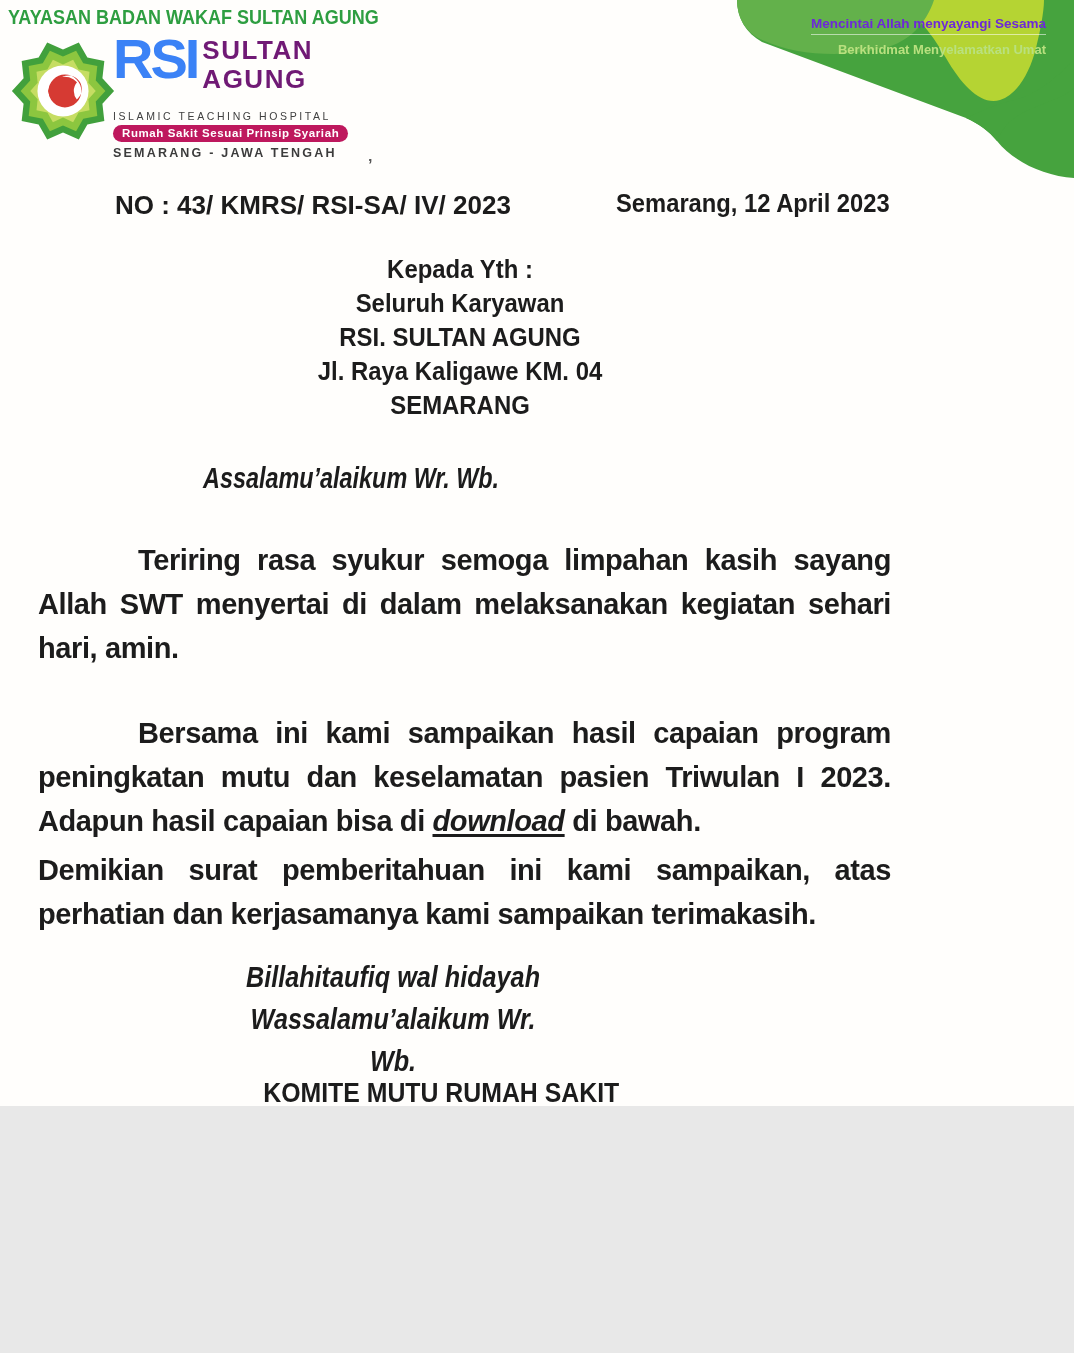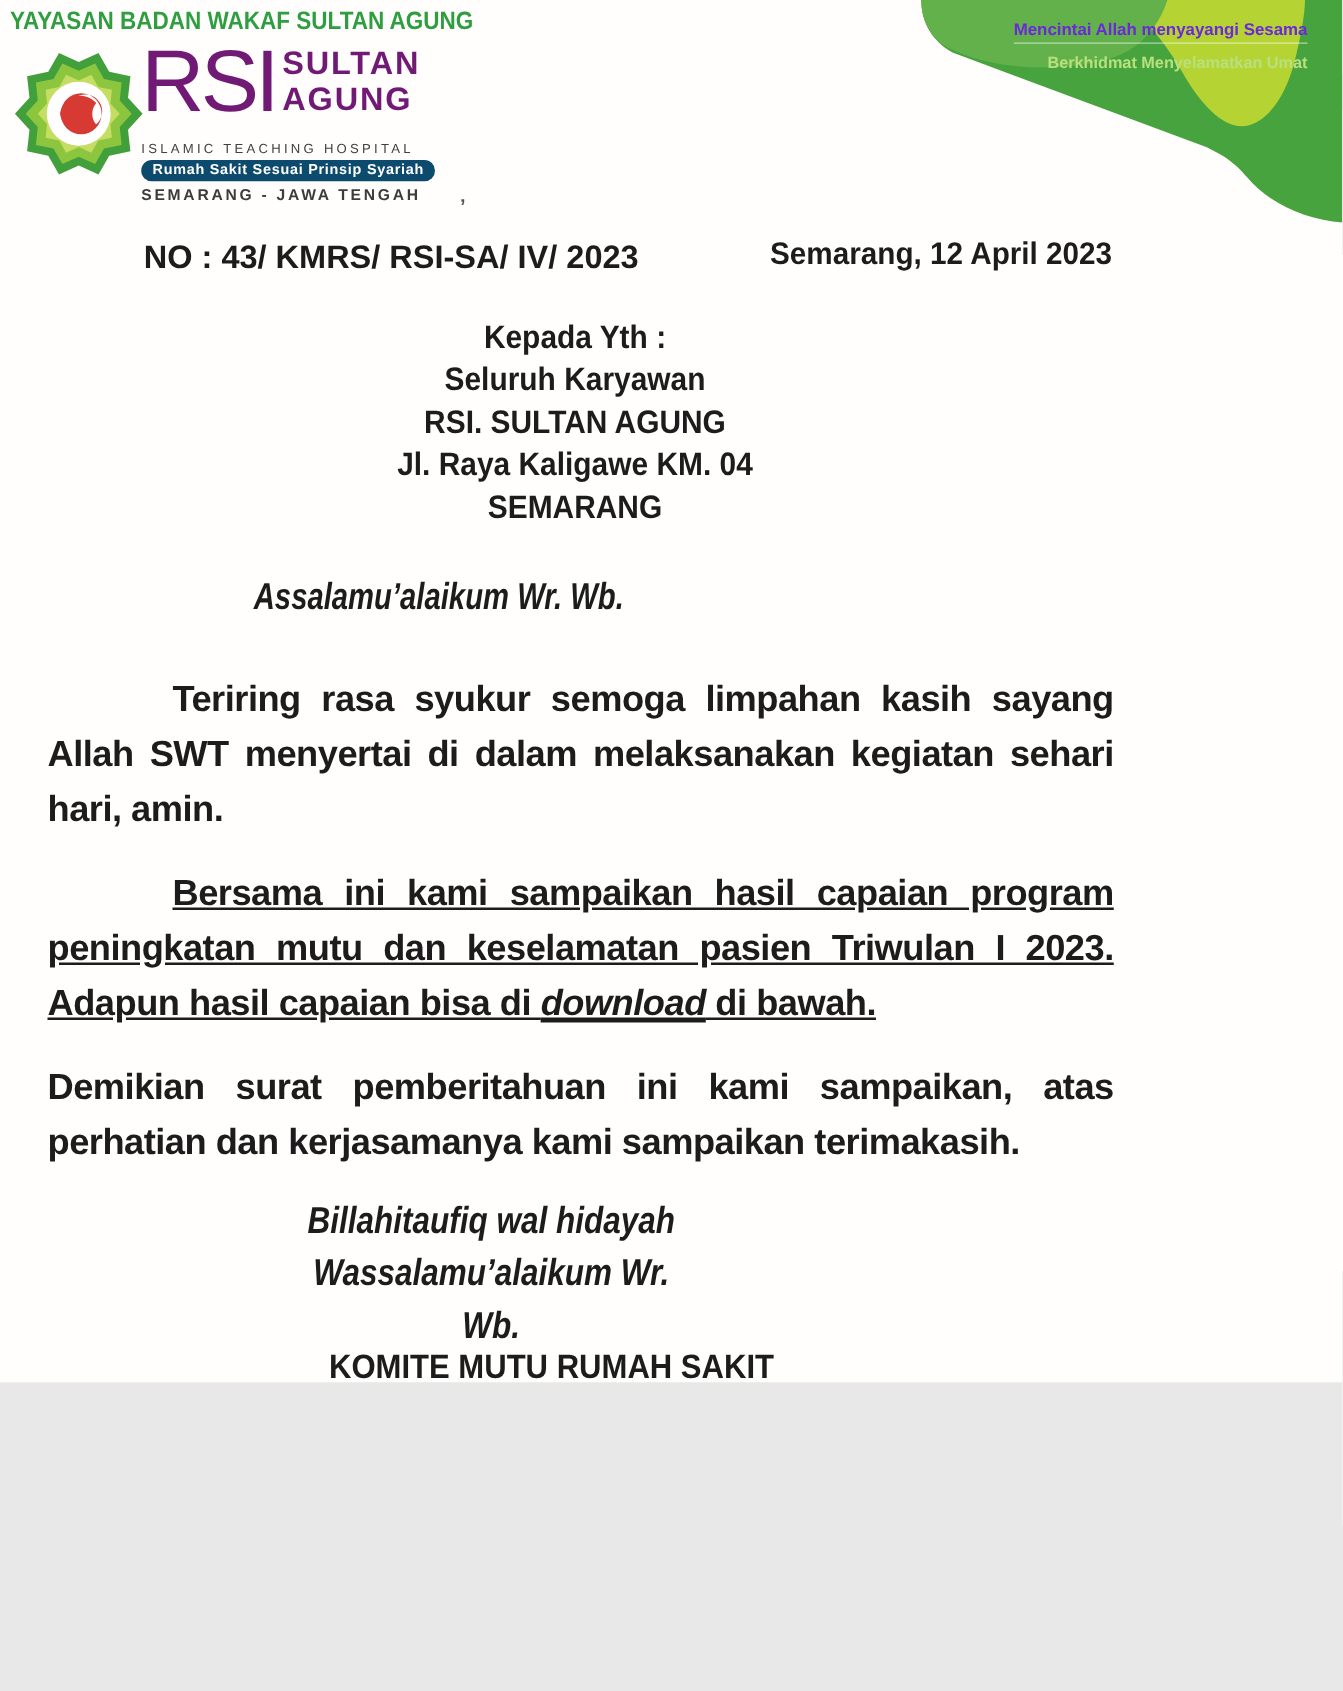--- a/index.html
+++ b/index.html
@@ -9,26 +9,26 @@
     overflow:hidden;margin:0 auto;
   }
   
   .foundation{
     position:absolute;left:8px;top:6px;font-size:20px;font-weight:800;
     color:#2e9e41;transform:scaleX(0.9);transform-origin:left top;white-space:nowrap;
   }
   .rosette{position:absolute;left:10px;top:36px;}
   .brand-block{position:absolute;left:113px;top:33px;width:230px;}
   .brand-top{display:flex;align-items:flex-start;}
-  .rsi{font-size:70px;font-weight:400;color:#701a75;letter-spacing:-3px;line-height:0.92;}
+  .rsi{font-size:56px;font-weight:700;color:#3b82f6;letter-spacing:-3px;line-height:0.92;}
   .brand-right{display:flex;flex-direction:column;margin-left:5px;margin-top:3px;}
   .brand-right span{font-size:26px;font-weight:600;color:#701a75;letter-spacing:1.5px;line-height:29px;}
   .subtitle{font-size:10.5px;font-weight:400;color:#404040;letter-spacing:2.6px;margin-top:16px;white-space:nowrap;}
   .pill{
-    display:inline-block;background:#0c4a6e;color:#fff;font-size:11.5px;font-weight:700;
+    display:inline-block;background:#be185d;color:#fff;font-size:11.5px;font-weight:700;
     letter-spacing:0.6px;padding:2px 9px 3px;border-radius:9px;margin-top:3px;white-space:nowrap;
   }
   .city{font-size:12.5px;font-weight:700;color:#3c3c3c;letter-spacing:2.2px;margin-top:4px;white-space:nowrap;}
   
   .ribbon{position:absolute;right:0;top:0;width:340px;height:186px;}
   .ribbon svg{position:absolute;left:0;top:0;}
   .rt1{
     position:absolute;right:28px;top:16px;color:#6d28d9;font-size:13.5px;font-weight:700;
     padding-bottom:3px;border-bottom:1.5px solid rgba(255,255,255,0.55);white-space:nowrap;
   }
@@ -45,21 +45,21 @@
   .salutation{
     position:absolute;left:203px;top:461px;font-size:30px;font-weight:700;font-style:italic;
     transform:scaleX(0.78);transform-origin:left top;white-space:nowrap;
   }
   .body-p{
     position:absolute;left:38px;width:853px;margin:0;
     font-size:29px;font-weight:700;line-height:44px;letter-spacing:-0.4px;
     text-align:justify;
   }
   .p1{top:538px;text-indent:100px;}
-  .p2{top:693px;text-indent:100px;text-decoration:underline;}
+  .p2{top:711px;text-indent:100px;}
   .p3{top:848px;}
   .dl{font-style:italic;text-decoration:underline;text-decoration-thickness:3px;text-underline-offset:3px;}
   
   .closing{
     position:absolute;left:193px;top:956px;width:400px;text-align:center;
     font-size:30px;font-weight:700;font-style:italic;line-height:42px;
     transform:scaleX(0.84);transform-origin:center top;
   }
   .committee{
     position:absolute;left:250px;top:1078px;width:330px;text-align:center;

